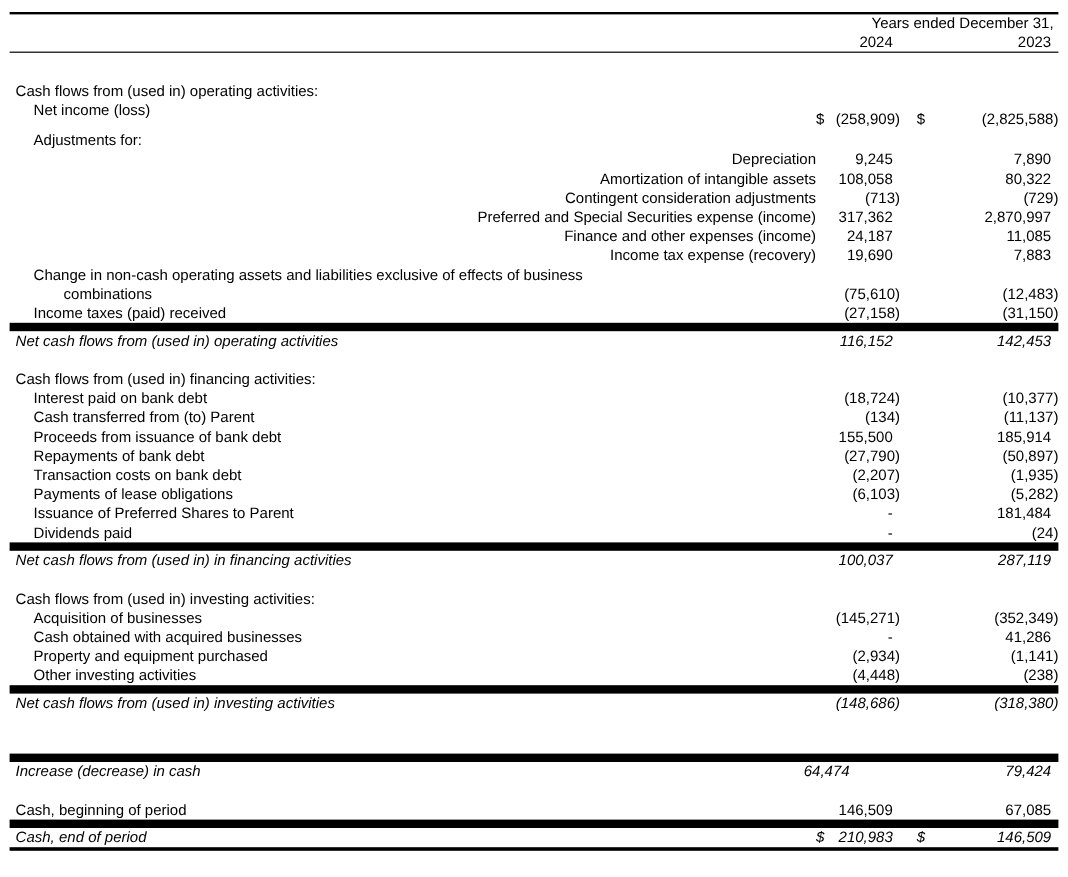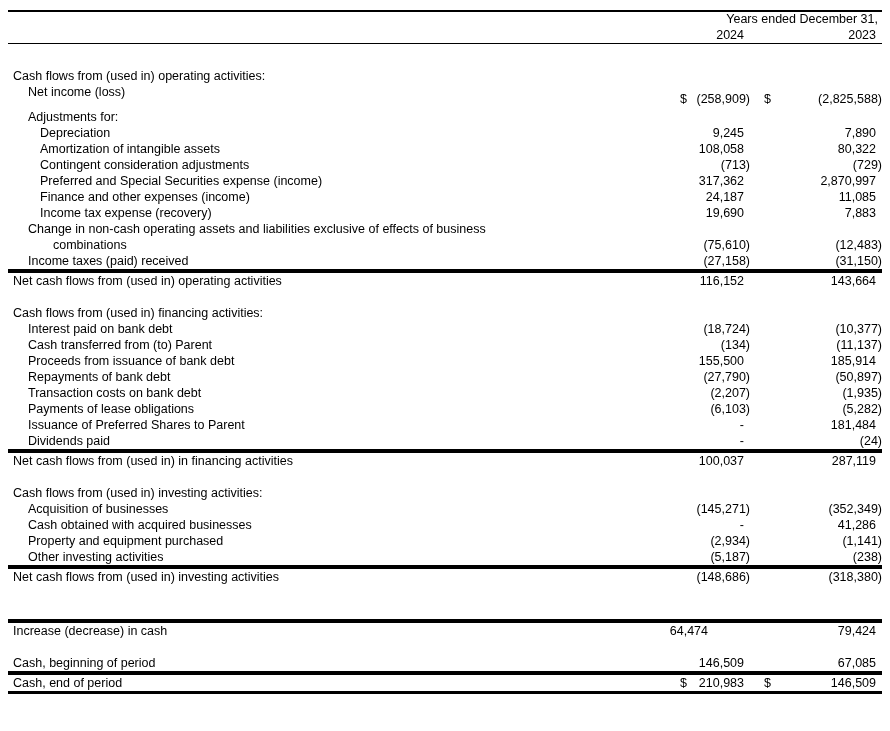--- a/index.html
+++ b/index.html
@@ -7,26 +7,26 @@
     position:relative; width:890px; height:720px; background:#ffffff;
     font-family:"Liberation Sans","DejaVu Sans",sans-serif;
     font-size:12.5px; color:#000; overflow:hidden; box-sizing:border-box;
   }
   .doc { margin:10px 8px 0 8px; }
   .rule { height:0; }
   .rule.top    { border-top:2px solid #000; }
   .rule.mid    { border-top:1px solid #000; }
   .rule.bottom { border-top:3px solid #000; }
   .row { display:flex; height:16px; line-height:16px; align-items:center; }
-  .row.rule { border-top:4px solid #000000; }
+  .row.rule { border-top:7px solid #000000;font-style:italic; }
   .row.hdr1 { height:15px; line-height:15px; }
   .lbl { flex:1 1 auto; white-space:nowrap; overflow:hidden; }
   .i0 { padding-left:5px; }
   .i1 { padding-left:20px; }
-  .i2 { padding-left:32px; }
+  .i2 { padding-left:32px;text-align:right; }
   .i3 { padding-left:45px; }
   .cell { flex:0 0 auto; text-align:right; white-space:nowrap; }
   .c1 { width:70px; }
   .c2 { width:132px; }
   .cell.pos { padding-right:6px; box-sizing:border-box; }
   .cell.dflex { display:flex; justify-content:space-between; align-items:center; }
   .c2.dflex { padding-left:14px; box-sizing:border-box; }
   .period { width:202px; text-align:right; padding-right:4px; box-sizing:border-box; white-space:nowrap; }
   .voff .cell { position:relative; top:7px; }
   .spacer { width:100%; }
@@ -106,21 +106,21 @@
           <span class="cell c2">(12,483)</span>
         </div>
         <div class="row">
           <span class="lbl i1">Income taxes (paid) received</span>
           <span class="cell c1">(27,158)</span>
           <span class="cell c2">(31,150)</span>
         </div>
         <div class="row rule">
           <span class="lbl i0">Net cash flows from (used in) operating activities</span>
           <span class="cell c1 pos">116,152</span>
-          <span class="cell c2 pos">143,664</span>
+          <span class="cell c2 pos">142,453</span>
         </div>
         <div class="spacer" style="height: 16px;"></div>
         <div class="row">
           <span class="lbl i0">Cash flows from (used in) financing activities:</span>
         </div>
         <div class="row">
           <span class="lbl i1">Interest paid on bank debt</span>
           <span class="cell c1">(18,724)</span>
           <span class="cell c2">(10,377)</span>
         </div>
@@ -178,21 +178,21 @@
           <span class="cell c1 pos">-</span>
           <span class="cell c2 pos">41,286</span>
         </div>
         <div class="row">
           <span class="lbl i1">Property and equipment purchased</span>
           <span class="cell c1">(2,934)</span>
           <span class="cell c2">(1,141)</span>
         </div>
         <div class="row">
           <span class="lbl i1">Other investing activities</span>
-          <span class="cell c1">(5,187)</span>
+          <span class="cell c1">(4,448)</span>
           <span class="cell c2">(238)</span>
         </div>
         <div class="row rule">
           <span class="lbl i0">Net cash flows from (used in) investing activities</span>
           <span class="cell c1">(148,686)</span>
           <span class="cell c2">(318,380)</span>
         </div>
         <div class="spacer" style="height: 34px;"></div>
         <div class="row rule" style="margin-bottom: 16px; gap: 36px;">
           <span class="lbl i0">Increase (decrease) in cash</span>

